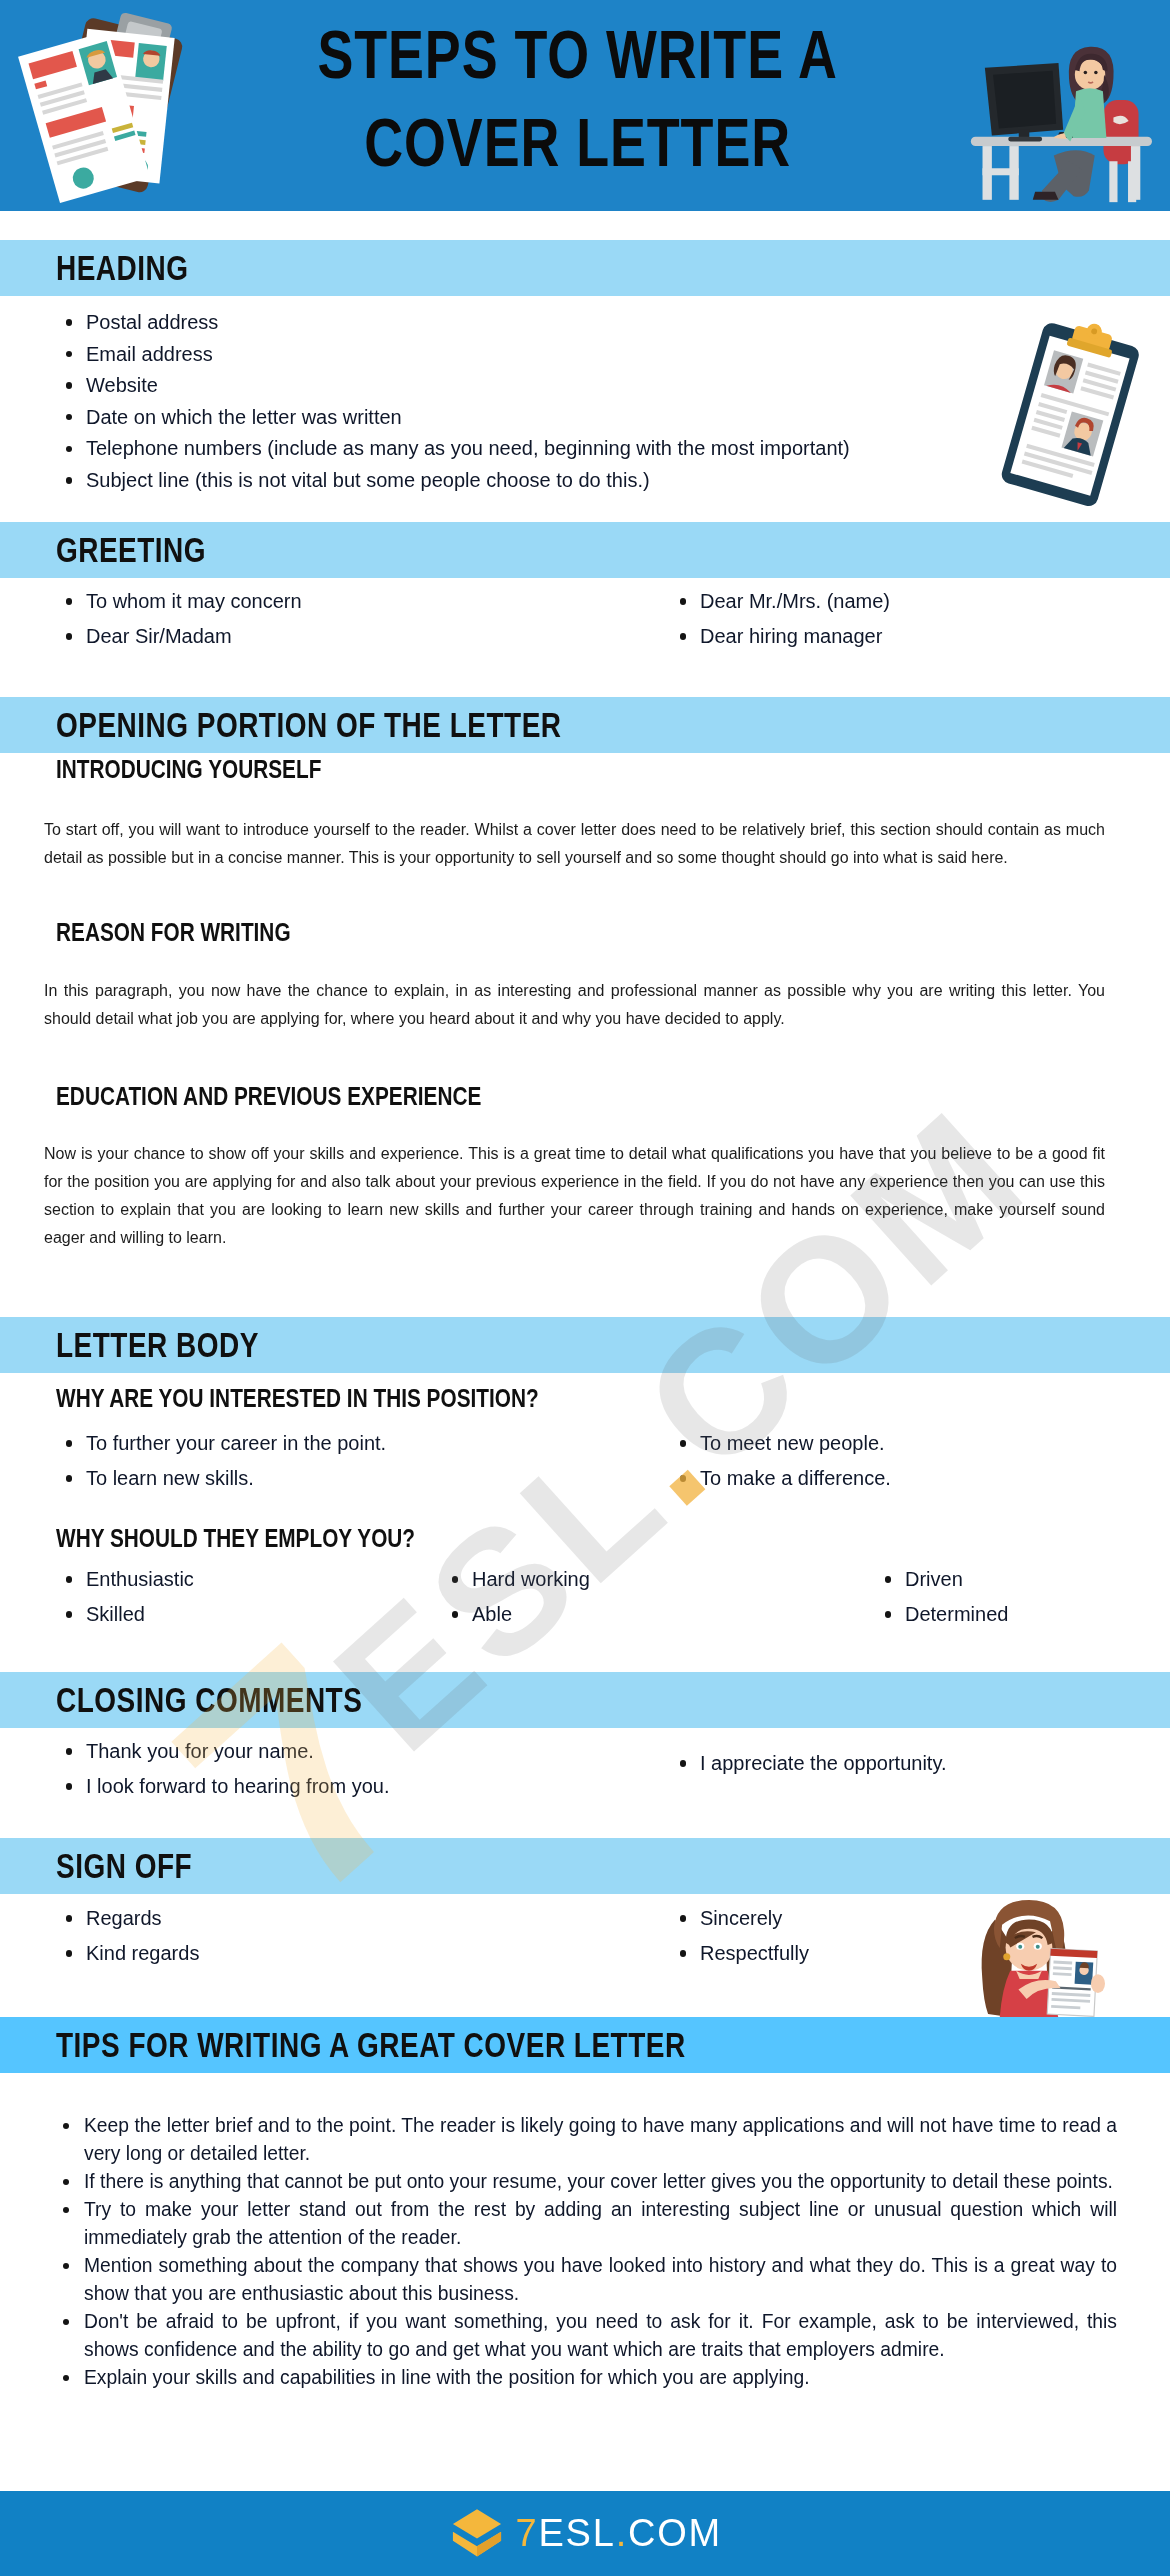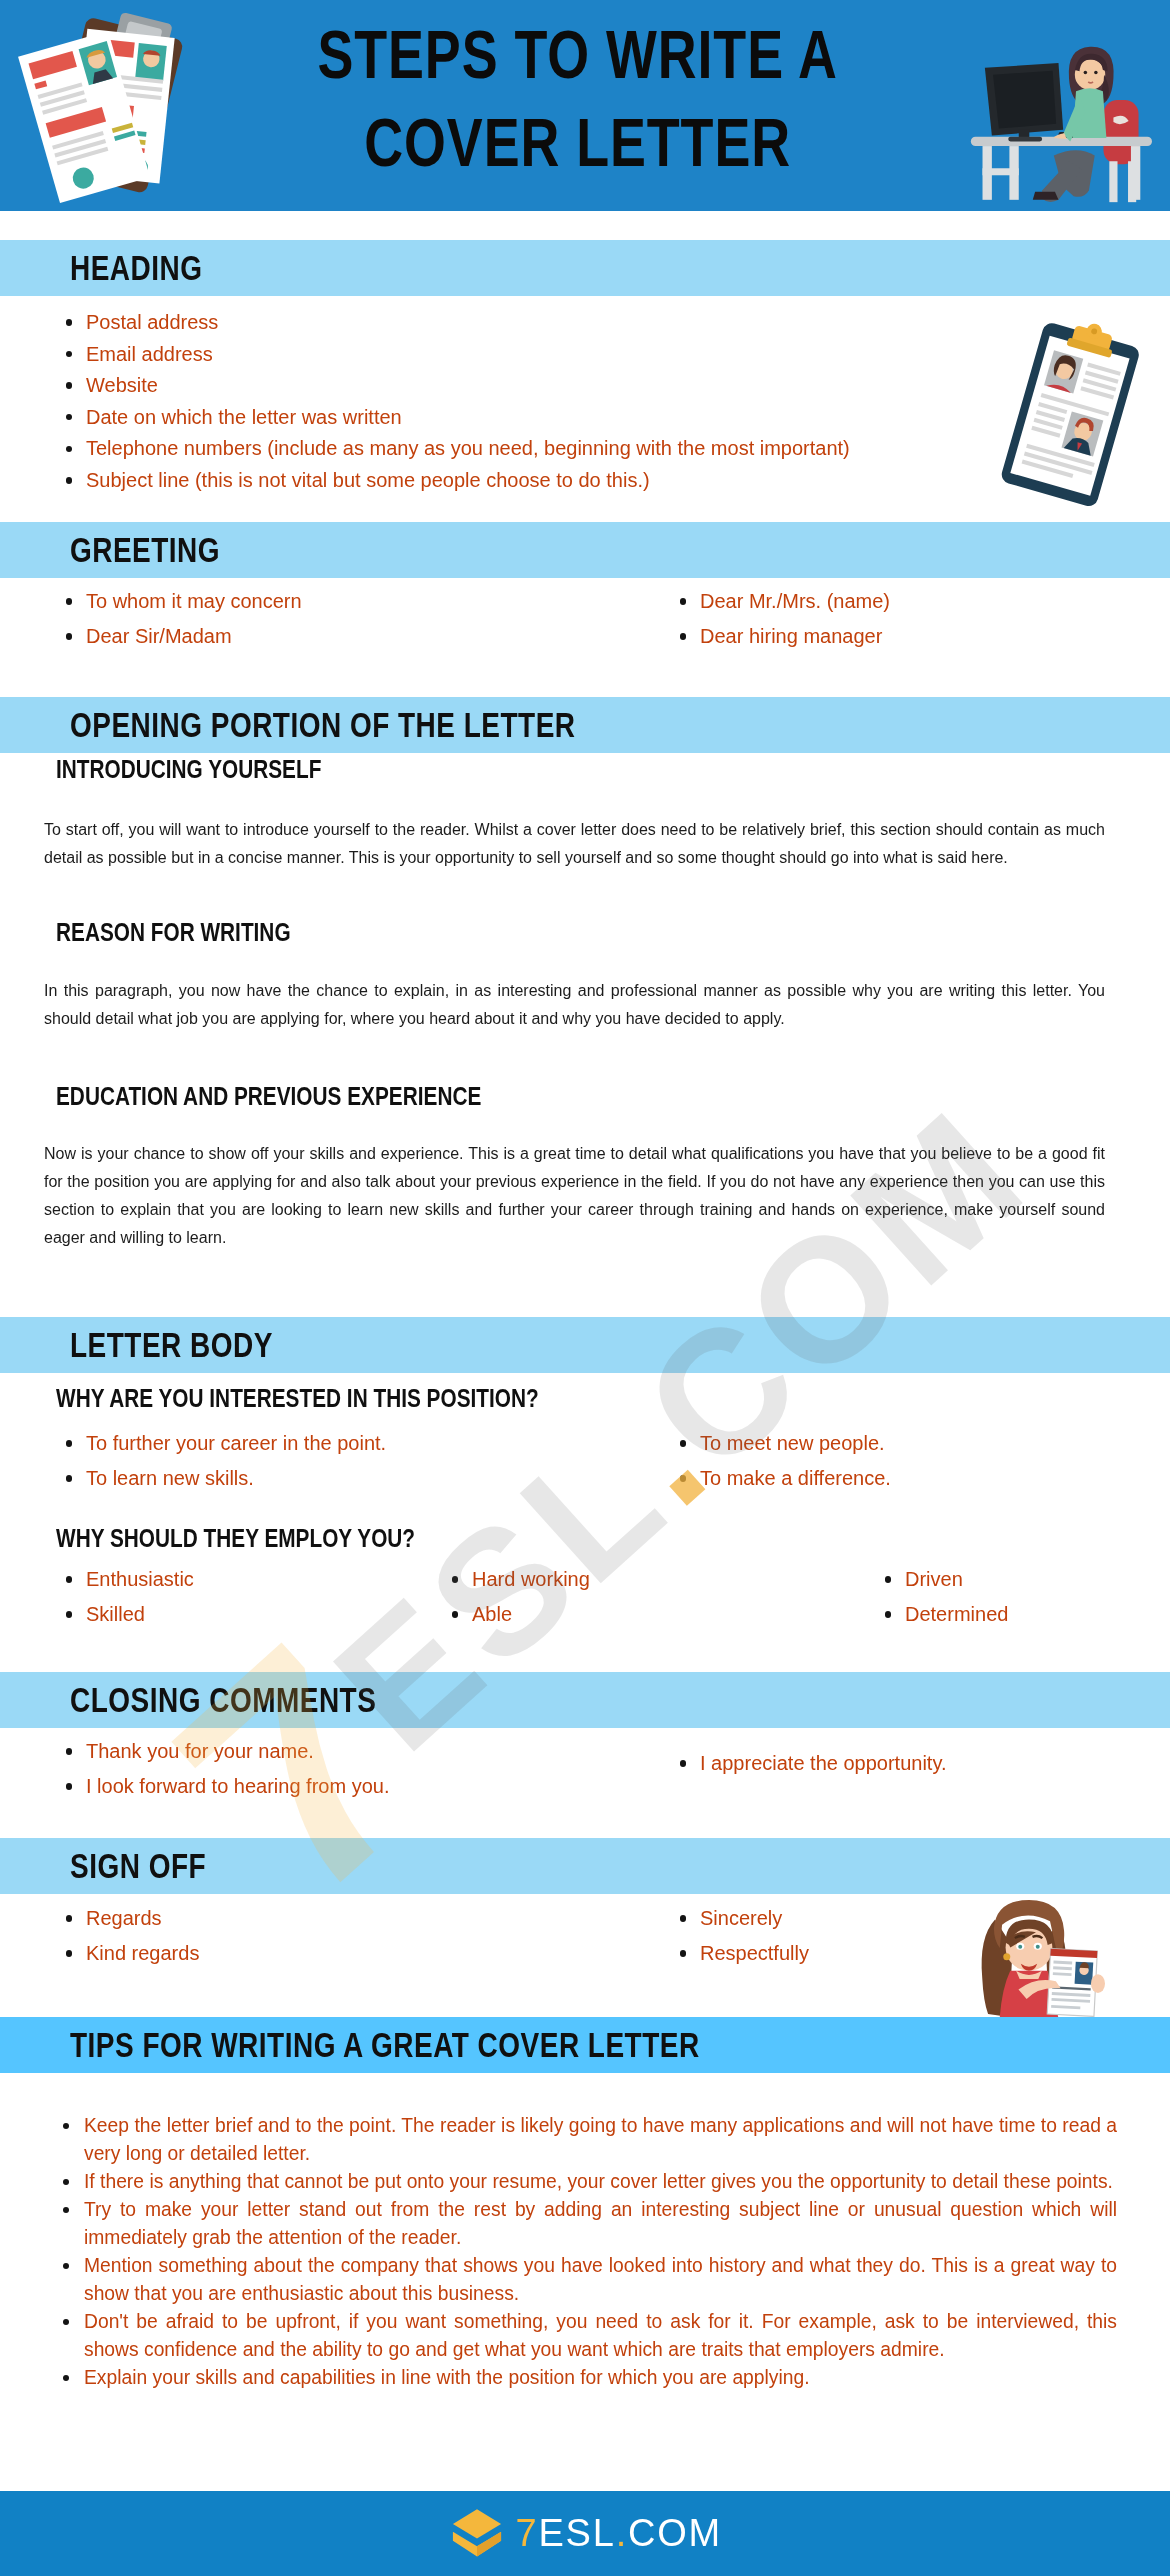--- a/index.html
+++ b/index.html
@@ -5,28 +5,28 @@
   html,body{margin:0;padding:0;background:#ffffff;}
   .page{position:relative;width:1171px;height:2576px;background:#ffffff;overflow:hidden;
         font-family:"Liberation Sans","DejaVu Sans",sans-serif;color:#1b1b1b;}
   
   .hero{position:absolute;left:0;top:0;width:1171px;height:211px;background:#1E83C7;}
   .hero-title{position:absolute;left:180px;top:10.5px;width:796px;text-align:center;color:#0b0b0b;}
   .hero-line{font-weight:bold;font-size:69px;line-height:88px;letter-spacing:1.2px;}
   .cond{display:inline-block;transform:scaleX(0.78);transform-origin:center;white-space:nowrap;}
   .cond-l{display:inline-block;transform:scaleX(0.80);transform-origin:left center;white-space:nowrap;}
   
-  .banner{position:absolute;left:0;width:1171px;height:56px;background:#9AD9F6;display:flex;align-items:center;padding-left:70px;box-sizing:border-box;}
+  .banner{position:absolute;left:0;width:1171px;height:56px;background:#9AD9F6;display:flex;align-items:center;padding-left:56px;box-sizing:border-box;}
   .banner h2{margin:0;font-size:35px;font-weight:bold;color:#101010;letter-spacing:0.6px;}
   .banner.bright{background:#55C5FF;}
   
   .subhead{position:absolute;left:56px;font-size:26px;font-weight:bold;color:#101010;}
   .para{position:absolute;left:44px;width:1061px;font-size:16px;line-height:28px;text-align:justify;color:#1c1c1c;}
   ul.blist{list-style:none;margin:0;padding:0;position:absolute;}
-  ul.blist li{position:relative;padding-left:27px;font-size:20px;line-height:23.4px;margin-bottom:8.2px;color:#c2410c;}
+  ul.blist li{position:relative;padding-left:27px;font-size:20px;line-height:23.4px;margin-bottom:8.2px;color:#0f172a;}
   ul.blist li::before{content:'';position:absolute;left:7px;top:8.2px;width:6.4px;height:6.4px;border-radius:50%;background:#141414;}
   ul.wide li{margin-bottom:11.7px;}
   ul.tips{width:1061px;}
   ul.tips li{font-size:19.3px;line-height:28px;margin-bottom:0;text-align:justify;padding-left:28px;}
   ul.tips li::before{top:10.5px;}
   
   .footer{position:absolute;left:0;top:2491px;width:1171px;height:85px;background:#1181C5;display:flex;align-items:center;justify-content:center;gap:10.5px;}
   .brand{font-size:38px;font-weight:normal;letter-spacing:1.8px;color:#ffffff;}
   .brand .y{color:#F4B73C;}
   

